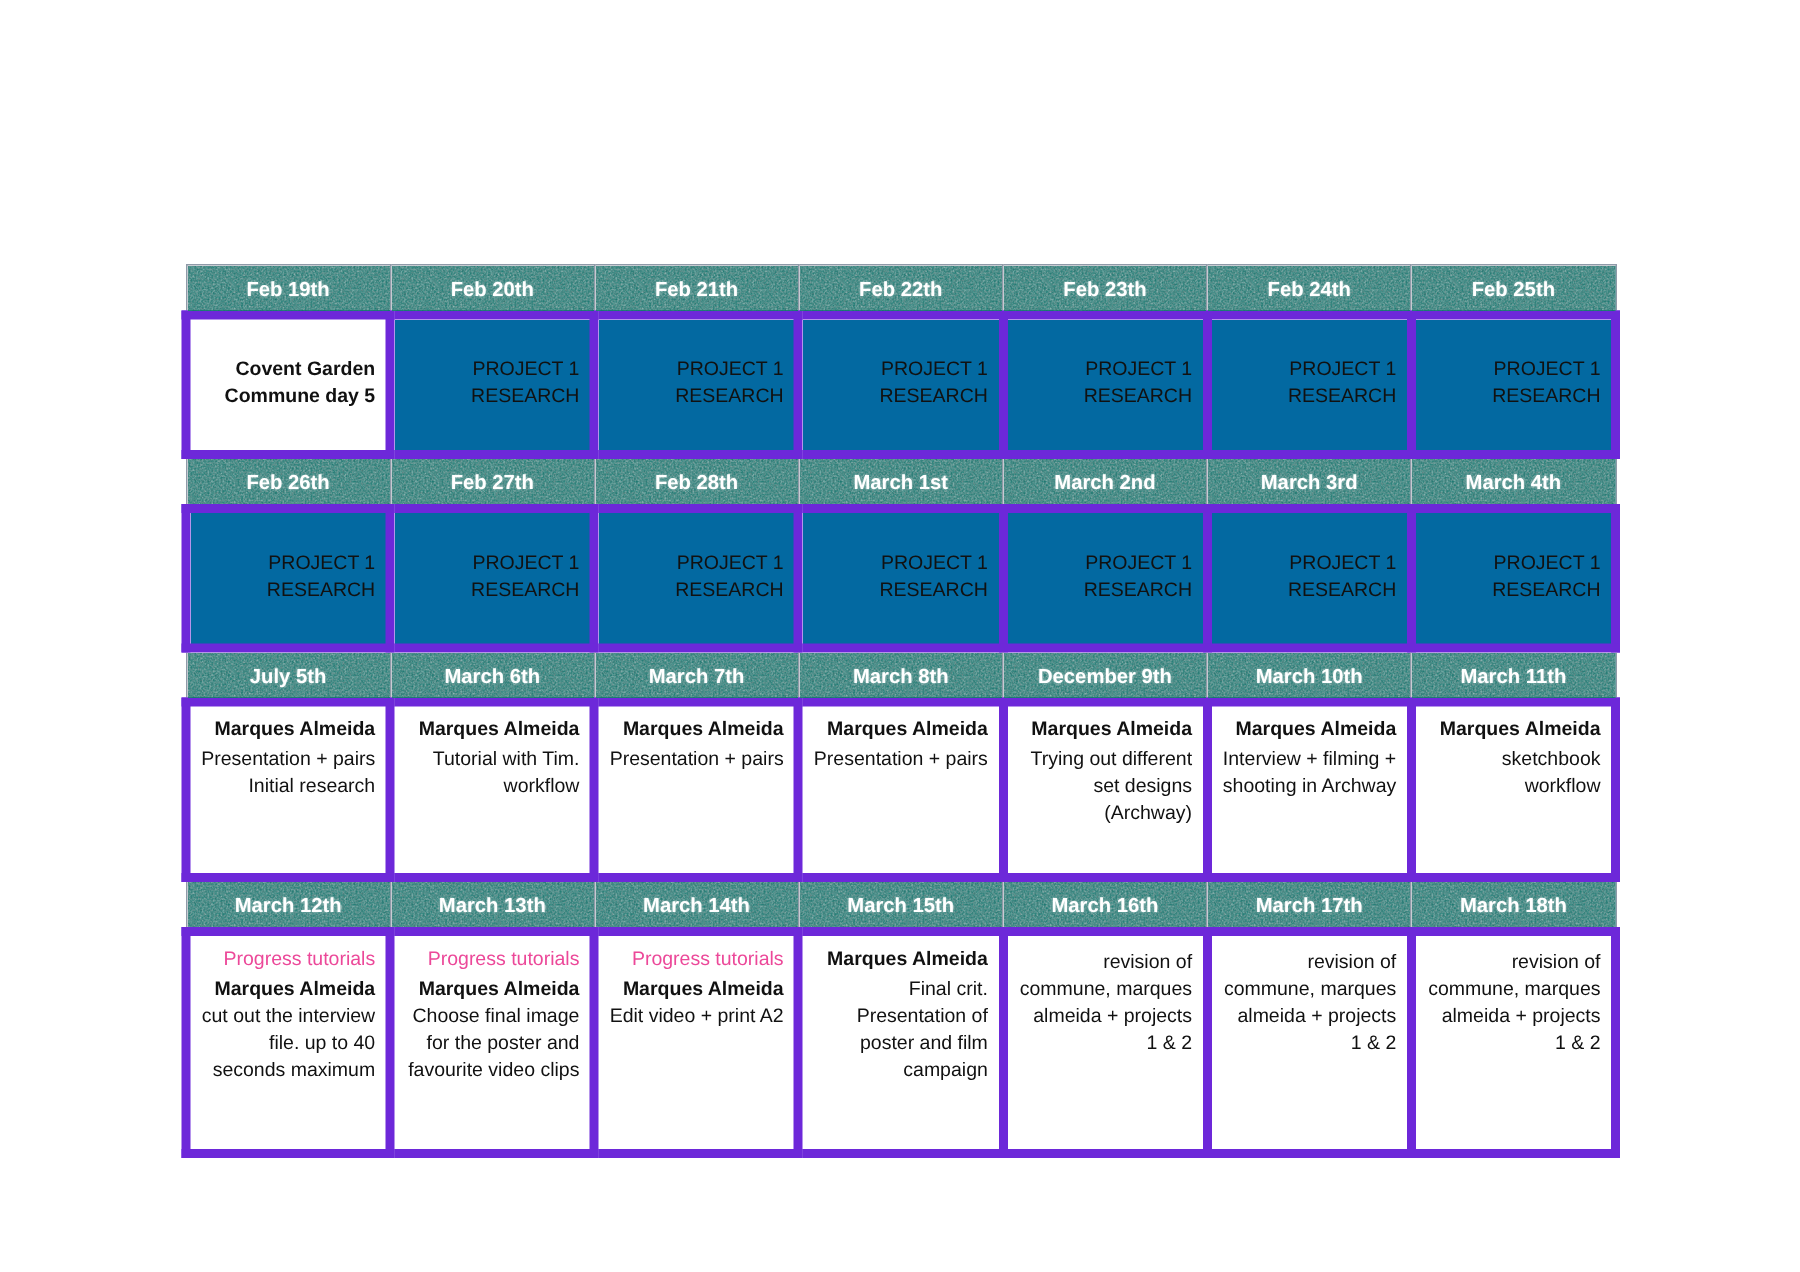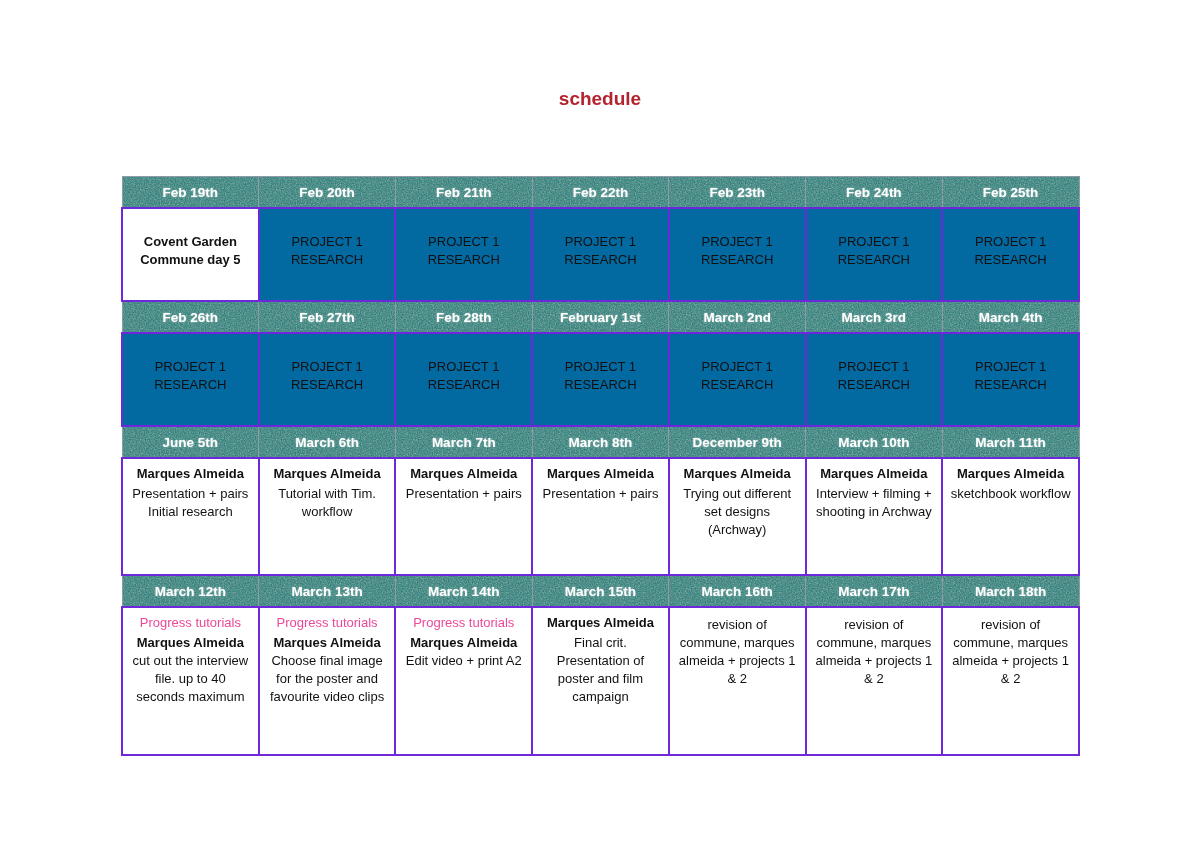--- a/index.html
+++ b/index.html
@@ -18,23 +18,23 @@
     color:#b3232e;
   }
   table.schedule{
     position:absolute;left:121px;top:176px;
     width:959px;
     border-collapse:collapse;
     table-layout:fixed;
     font-size:13px;
   }
   .schedule th,.schedule td{
-    border:2px solid #6d28d9;
+    border:6px solid #6d28d9;
     vertical-align:top;
-    text-align:center;
+    text-align:right;
     padding:6px 7px;
     overflow:hidden;
   }
   .schedule th.day{
     position:relative;
     height:30px;
     padding:0;
     background:#0f766e;
     text-align:center;
     vertical-align:middle;
@@ -66,21 +66,20 @@
   <defs>
     <filter id="grain" x="0" y="0" width="100%" height="100%">
       <feTurbulence type="fractalNoise" baseFrequency="0.8" numOctaves="2" seed="7" stitchTiles="stitch"></feTurbulence>
       <feColorMatrix type="saturate" values="0"></feColorMatrix>
     </filter>
   </defs>
 </svg>
 
 <div class="page">
 
-  <div class="title">schedule</div>
 
   <table class="schedule">
 
     <tbody>
         <tr>
       <th class="day"><span class="noise">
               <svg preserveAspectRatio="none">
                 <rect width="100%" height="100%" filter="url(#grain)"></rect>
               </svg>
             </span><span class="day-label">Feb 19th</span></th>
@@ -152,21 +151,21 @@
             </span><span class="day-label">Feb 27th</span></th>
       <th class="day"><span class="noise">
               <svg preserveAspectRatio="none">
                 <rect width="100%" height="100%" filter="url(#grain)"></rect>
               </svg>
             </span><span class="day-label">Feb 28th</span></th>
       <th class="day"><span class="noise">
               <svg preserveAspectRatio="none">
                 <rect width="100%" height="100%" filter="url(#grain)"></rect>
               </svg>
-            </span><span class="day-label">February 1st</span></th>
+            </span><span class="day-label">March 1st</span></th>
       <th class="day"><span class="noise">
               <svg preserveAspectRatio="none">
                 <rect width="100%" height="100%" filter="url(#grain)"></rect>
               </svg>
             </span><span class="day-label">March 2nd</span></th>
       <th class="day"><span class="noise">
               <svg preserveAspectRatio="none">
                 <rect width="100%" height="100%" filter="url(#grain)"></rect>
               </svg>
             </span><span class="day-label">March 3rd</span></th>
@@ -198,21 +197,21 @@
       <td class="c-blue pad-tall">
             <p>PROJECT 1 RESEARCH</p>
           </td>
     </tr>
 
     <tr>
       <th class="day"><span class="noise">
               <svg preserveAspectRatio="none">
                 <rect width="100%" height="100%" filter="url(#grain)"></rect>
               </svg>
-            </span><span class="day-label">June 5th</span></th>
+            </span><span class="day-label">July 5th</span></th>
       <th class="day"><span class="noise">
               <svg preserveAspectRatio="none">
                 <rect width="100%" height="100%" filter="url(#grain)"></rect>
               </svg>
             </span><span class="day-label">March 6th</span></th>
       <th class="day"><span class="noise">
               <svg preserveAspectRatio="none">
                 <rect width="100%" height="100%" filter="url(#grain)"></rect>
               </svg>
             </span><span class="day-label">March 7th</span></th>

